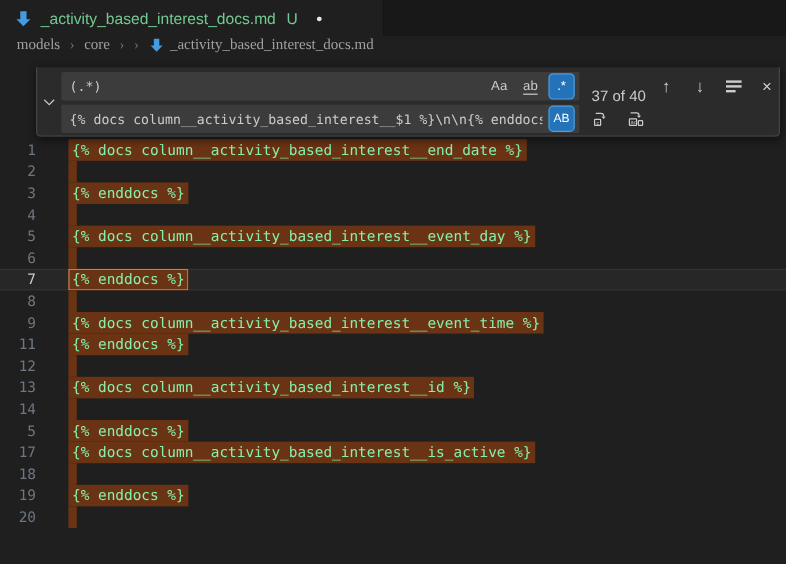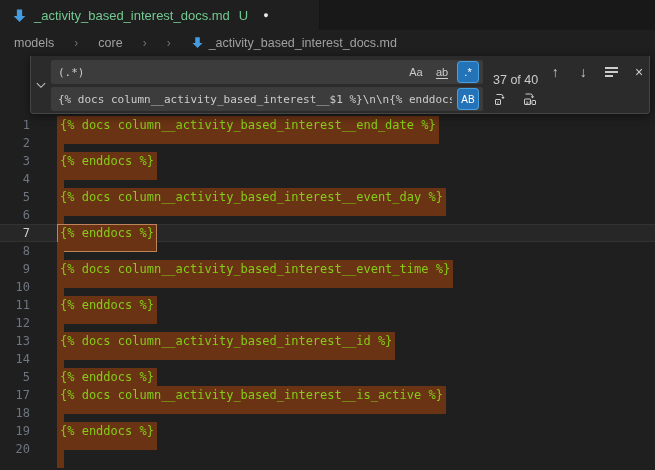--- a/index.html
+++ b/index.html
@@ -18,22 +18,22 @@
     padding: 0 12px; gap: 7px; border-right: 1px solid #151515;
   }
   .tab-title { color: #73c991; font-size: 13px; white-space: nowrap; }
   .git-badge { color: #73c991; font-size: 13px; margin-left: 2px; }
   .dirty-dot { color: #e8e8e8; font-size: 9px; margin-left: 8px; }
 
   .file-icon-arrow { width: 15px; height: 15px; flex: 0 0 auto; }
 
   
   .breadcrumbs {
-    height: 25px; background: #1f1f1f; display: flex; align-items: center;
-    padding-left: 14px; font-size: 12.5px; color: #a0a0a0; gap: 20px;
+    height: 25px; background: #1f1f1f; display: flex; align-items: flex-start;
+    padding-left: 14px; font-size: 12.5px; color: #a0a0a0; gap: 8px; font-family: Liberation Serif, serif;
   }
   .crumb { white-space: nowrap; }
   .crumb-sep { color: #6f6f6f; font-size: 12px; }
   .crumb-file { display: flex; align-items: center; gap: 5px; }
   .crumb-file .file-icon-arrow { width: 13px; height: 13px; }
 
   
   .editor { position: absolute; top: 55px; left: 0; right: 0; bottom: 0; background: #1f1f1f; }
 
   .current-line-band {
@@ -48,22 +48,22 @@
     font-family: "DejaVu Sans Mono", monospace; font-size: 12px;
   }
   .code-line { display: flex; height: 18px; line-height: 18px; position: relative; }
   .gutter {
     width: 34px; flex: 0 0 auto; text-align: right; color: #6e7681;
     font-size: 12px; padding-right: 4px; user-select: none;
   }
   .gutter.active { color: #cccccc; }
   .line-content { margin-left: 23px; white-space: pre; }
   .match {
-    display: inline-block; height: 28px; line-height: 18px;
-    background: #6a3314; color: #84cc16; padding: 0 3px;
+    display: inline-block; height: 18px; line-height: 18px;
+    background: #6a3314; color: #86efac; padding: 0 3px;
   }
   .match.empty { width: 7px; padding: 0; }
   .match.current { box-shadow: inset 0 0 0 1px #bd835a; }
 
   
   .find-widget {
     position: absolute; top: 1px; left: 30px; right: 5px; height: 58px;
     background: #2b2b2b; border: 1px solid #454545; border-top: none;
     border-radius: 0 0 4px 4px;
     box-shadow: 0 2px 8px rgba(0,0,0,0.5);
@@ -170,24 +170,20 @@
         <div class="gutter active">7</div>
         <div class="line-content"><span class="match current">{% enddocs %}</span></div>
       </div>
       <div class="code-line">
         <div class="gutter">8</div>
         <div class="line-content"><span class="match empty"></span></div>
       </div>
       <div class="code-line">
         <div class="gutter">9</div>
         <div class="line-content"><span class="match">{% docs column__activity_based_interest__event_time %}</span></div>
-      </div>
-      <div class="code-line">
-        <div class="gutter">10</div>
-        <div class="line-content"><span class="match empty"></span></div>
       </div>
       <div class="code-line">
         <div class="gutter">11</div>
         <div class="line-content"><span class="match">{% enddocs %}</span></div>
       </div>
       <div class="code-line">
         <div class="gutter">12</div>
         <div class="line-content"><span class="match empty"></span></div>
       </div>
       <div class="code-line">

